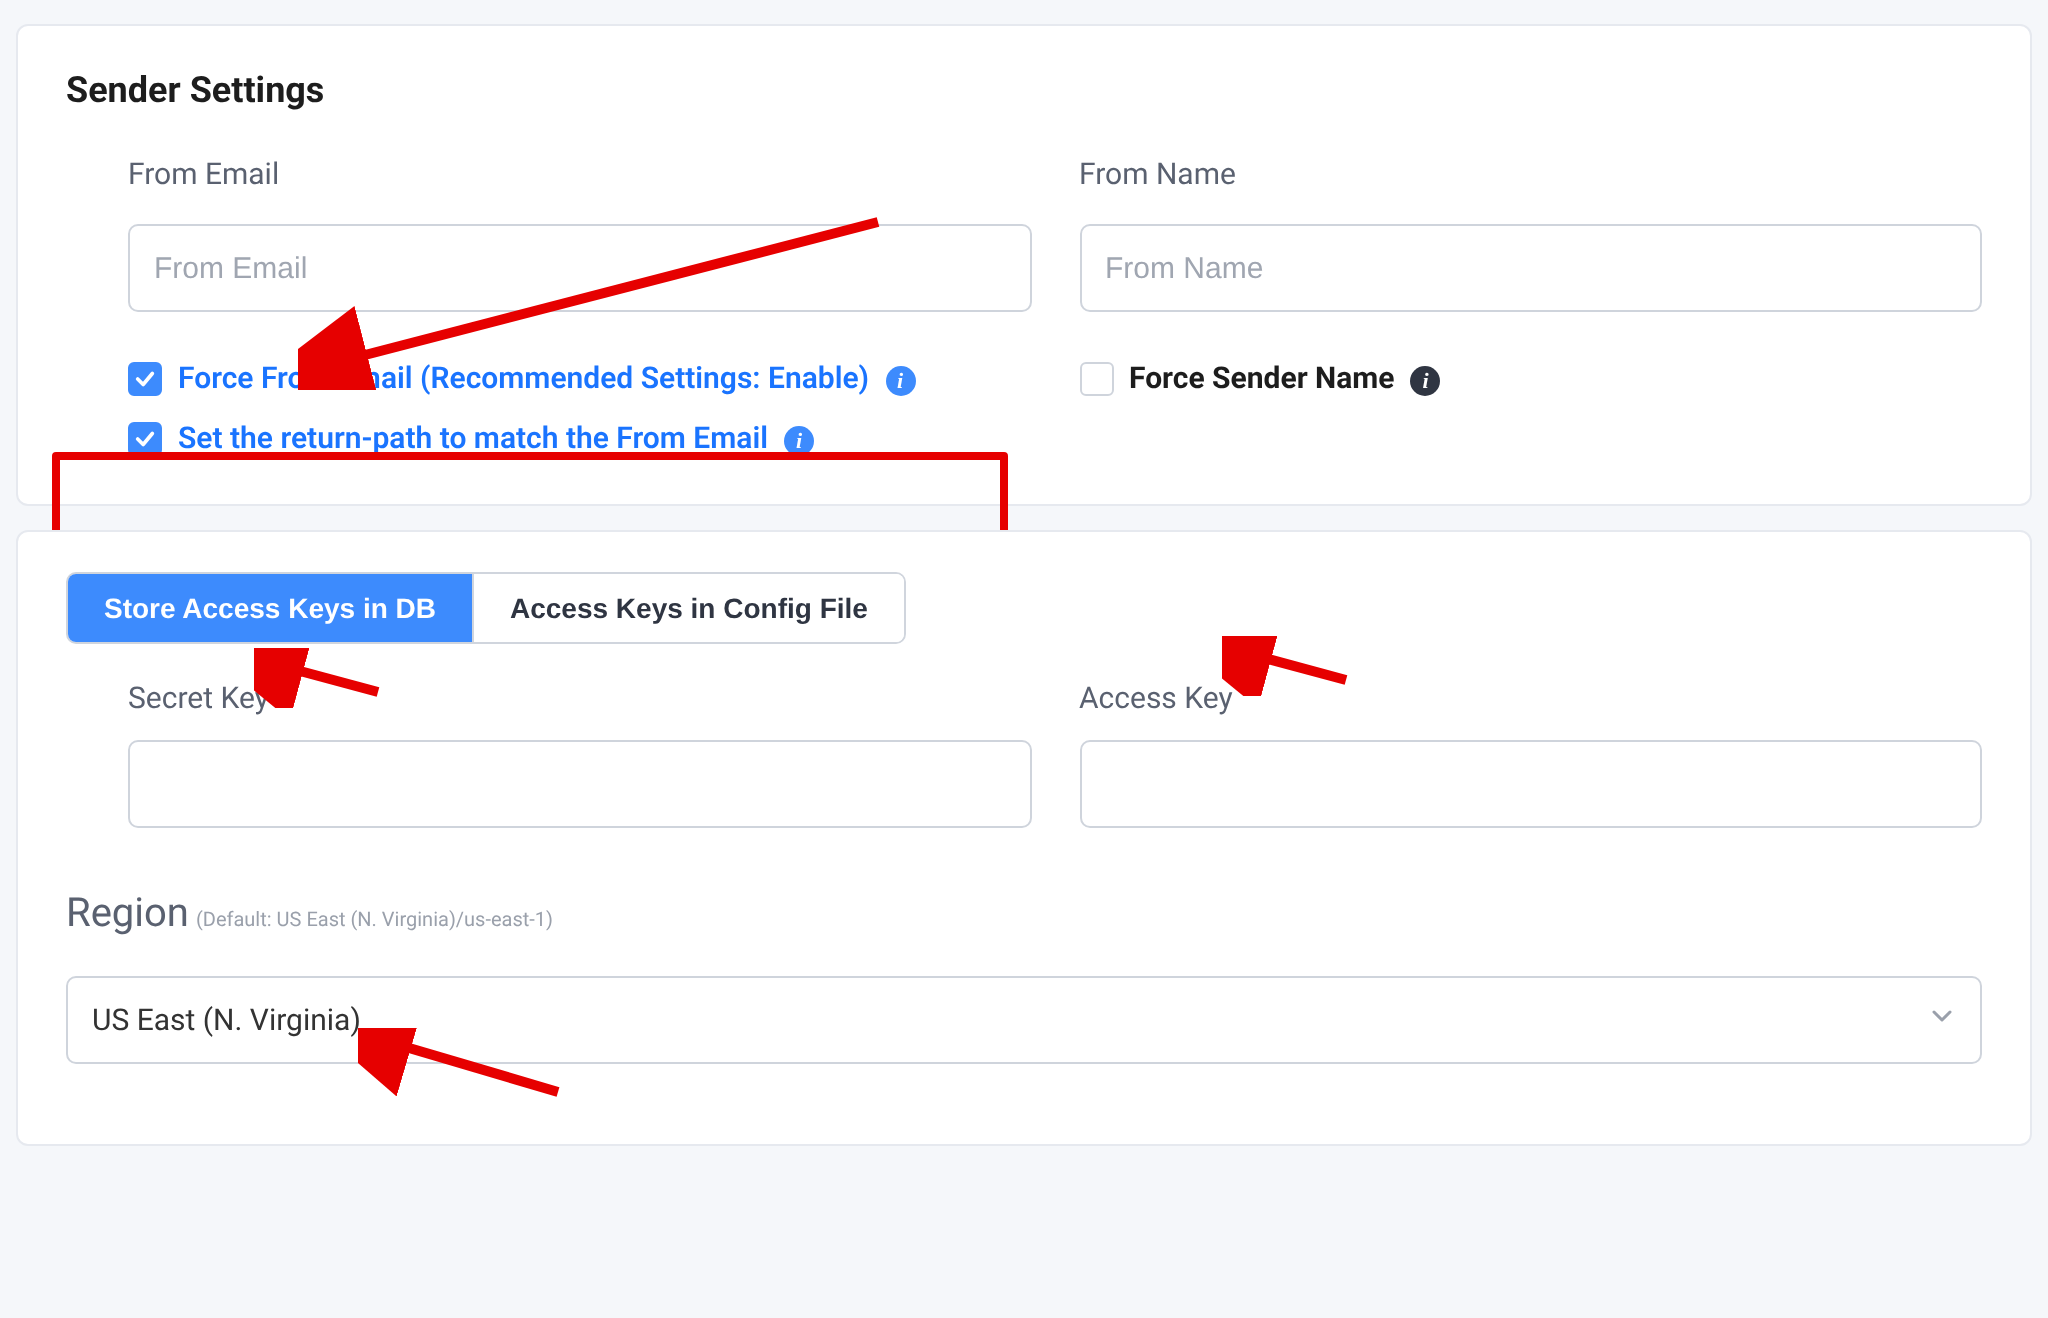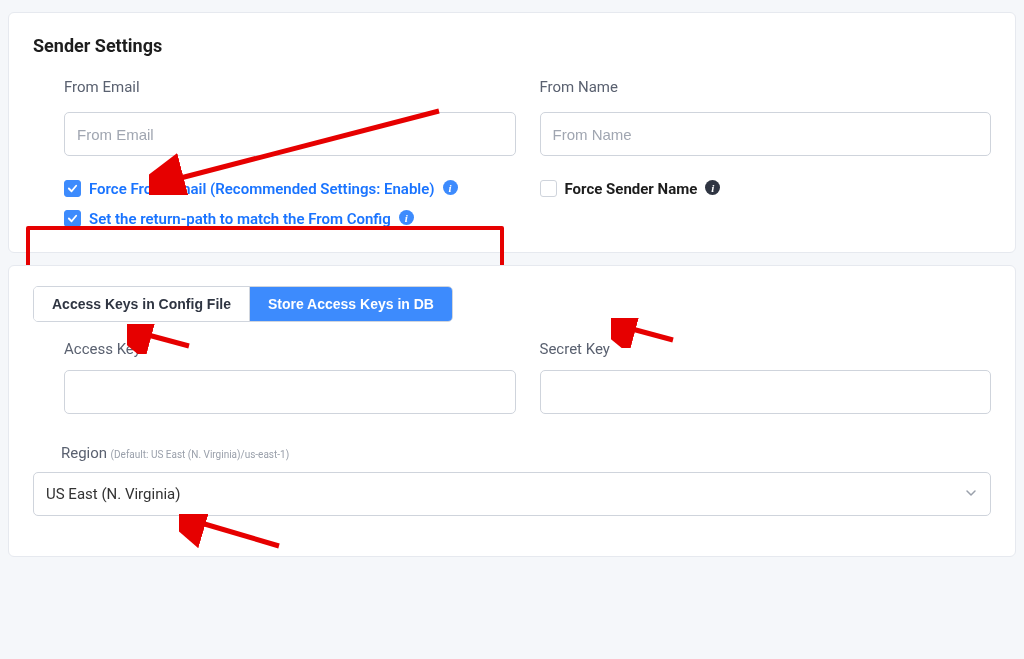--- a/index.html
+++ b/index.html
@@ -51,21 +51,21 @@
     border: 1px solid #cfd4dc;
     border-radius: 5px;
     padding: 0 12px;
     font-size: 15px;
     color: #333;
     background: #fff;
   }
   .text-input::placeholder { color: #a0a6b1; }
   .checkbox-row {
     display: flex;
-    align-items: flex-start;
+    align-items: flex-end;
     gap: 8px;
     margin-top: 12px;
     font-size: 15px;
   }
   .checkbox-row.first { margin-top: 24px; }
   .cb {
     width: 17px; height: 17px;
     border-radius: 3px;
     border: 1px solid #cfd4dc;
     display: inline-flex;
@@ -124,31 +124,30 @@
     color: #2f3542;
     cursor: pointer;
     border: none;
   }
   .tab + .tab { border-left: 1px solid #d0d5dd; }
   .tab.active {
     background: #3d8bfd;
     color: #fff;
   }
   .region-label {
-    font-size: 15px;
+    font-size: 20px;
     color: #5a6170;
-    margin-left: 28px;
   }
   .region-hint {
     font-size: 10px;
     color: #9aa0ab;
   }
   .select-wrap {
     position: relative;
-    margin-top: 10px;
+    margin-top: 20px;
   }
   .select-wrap .chev {
     position: absolute;
     right: 14px; top: 50%; transform: translateY(-50%);
     color: #9aa0ab;
     pointer-events: none;
   }
   .row.gap-lg { margin-bottom: 30px; }
 </style>
 </head>
@@ -181,21 +180,21 @@
         <span class="cbk-label blue">Force From Email (Recommended Settings: Enable)</span>
         <span class="info-icon">i</span>
       </div>
 
       <div class="checkbox-row">
         <span class="cb checked">
           <svg viewBox="0 0 12 12">
               <path d="M2 6 L5 9 L10 3" stroke="#fff" stroke-width="2" fill="none" stroke-linecap="round" stroke-linejoin="round"></path>
             </svg>
         </span>
-        <span class="cbk-label blue">Set the return-path to match the From Config</span>
+        <span class="cbk-label blue">Set the return-path to match the From Email</span>
         <span class="info-icon">i</span>
       </div>
 
     </div>
     <div class="col">
       <div class="checkbox-row first">
         <span class="cb">
           
         </span>
         <span class="cbk-label">Force Sender Name</span>
@@ -213,31 +212,31 @@
       </marker>
     </defs>
     <line x1="290" y1="6" x2="20" y2="76" stroke="#e60000" stroke-width="5" marker-end="url(#ah1)"></line>
   </svg>
 
 </div>
 
 <div class="card second">
 
   <div class="tabs">
+    <button class="tab active">Store Access Keys in DB</button>
     <button class="tab">Access Keys in Config File</button>
-    <button class="tab active">Store Access Keys in DB</button>
   </div>
 
   <div class="row gap-lg">
     <div class="col">
+      <label class="field-label" style="margin-bottom:12px">Secret Key</label>
+      <input type="text" class="text-input" style="">
+    </div>
+    <div class="col">
       <label class="field-label" style="margin-bottom:12px">Access Key</label>
-      <input type="text" class="text-input" style="">
-    </div>
-    <div class="col">
-      <label class="field-label" style="margin-bottom:12px">Secret Key</label>
       <input type="text" class="text-input" style="">
     </div>
   </div>
 
   <div>
     <span class="region-label">Region</span>
     <span class="region-hint">(Default: US East (N. Virginia)/us-east-1)</span>
     <div class="select-wrap">
       <div class="text-input" style="display:flex;align-items:center;">
         <span>US East (N. Virginia)</span>

